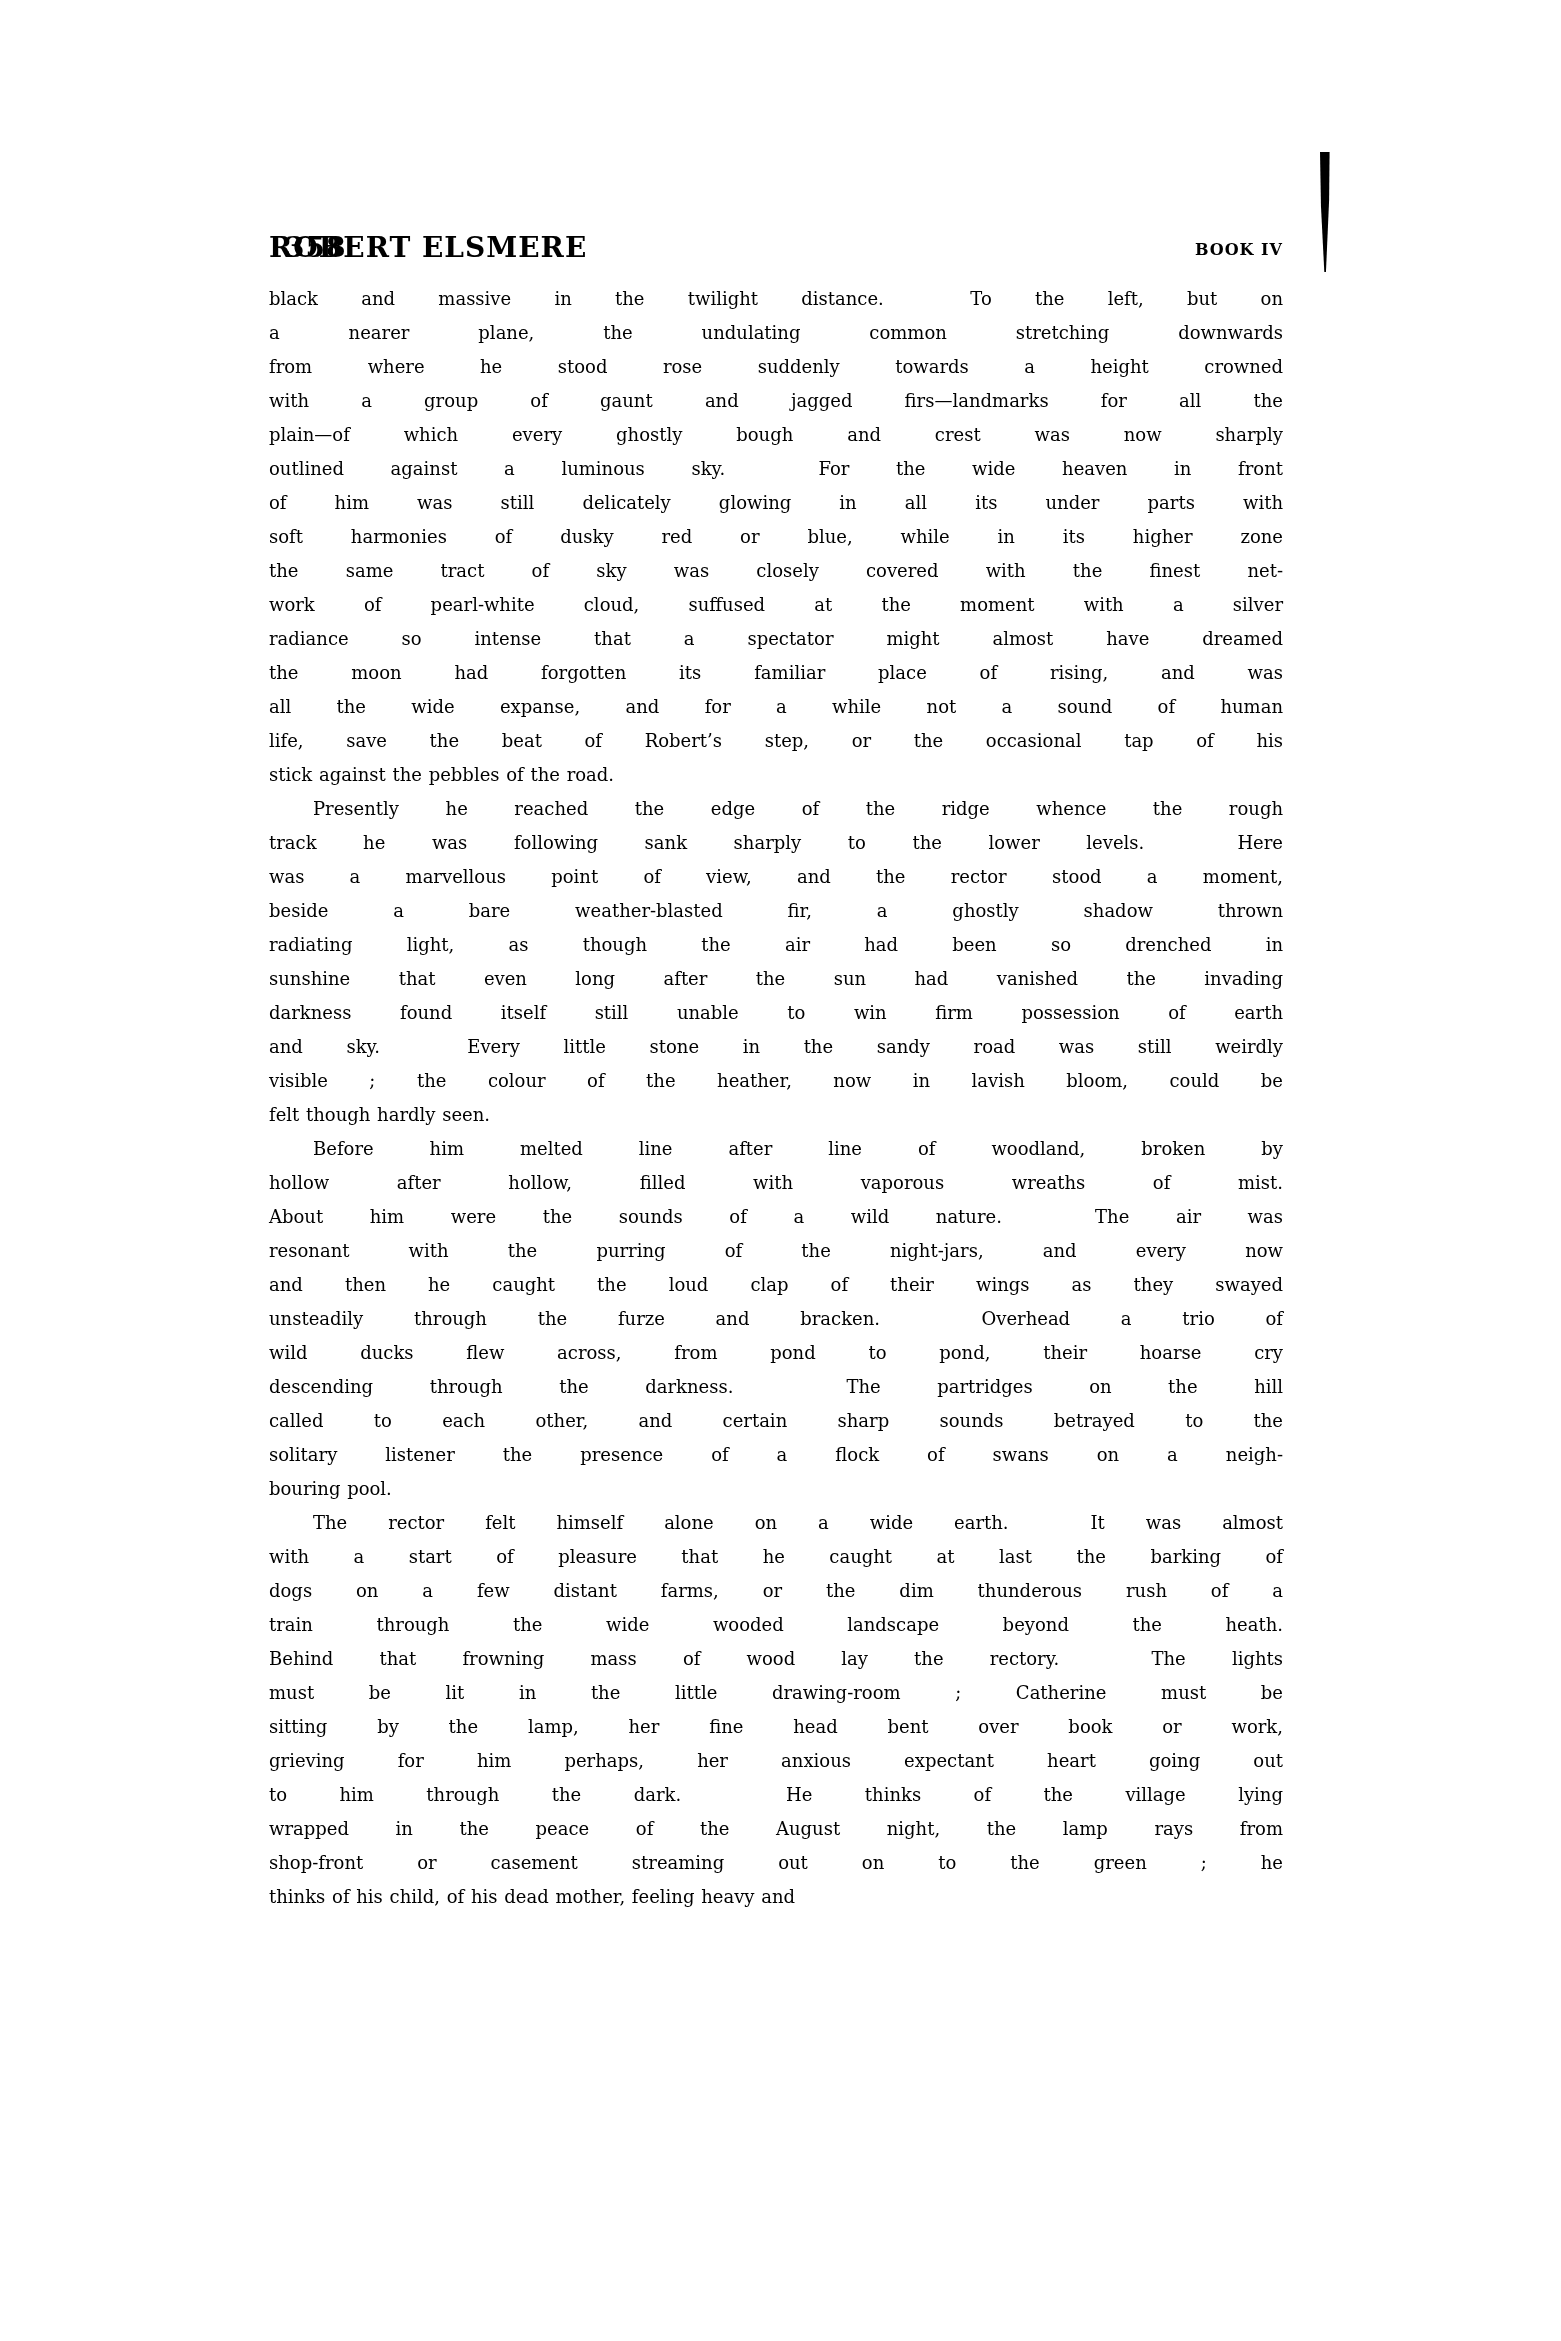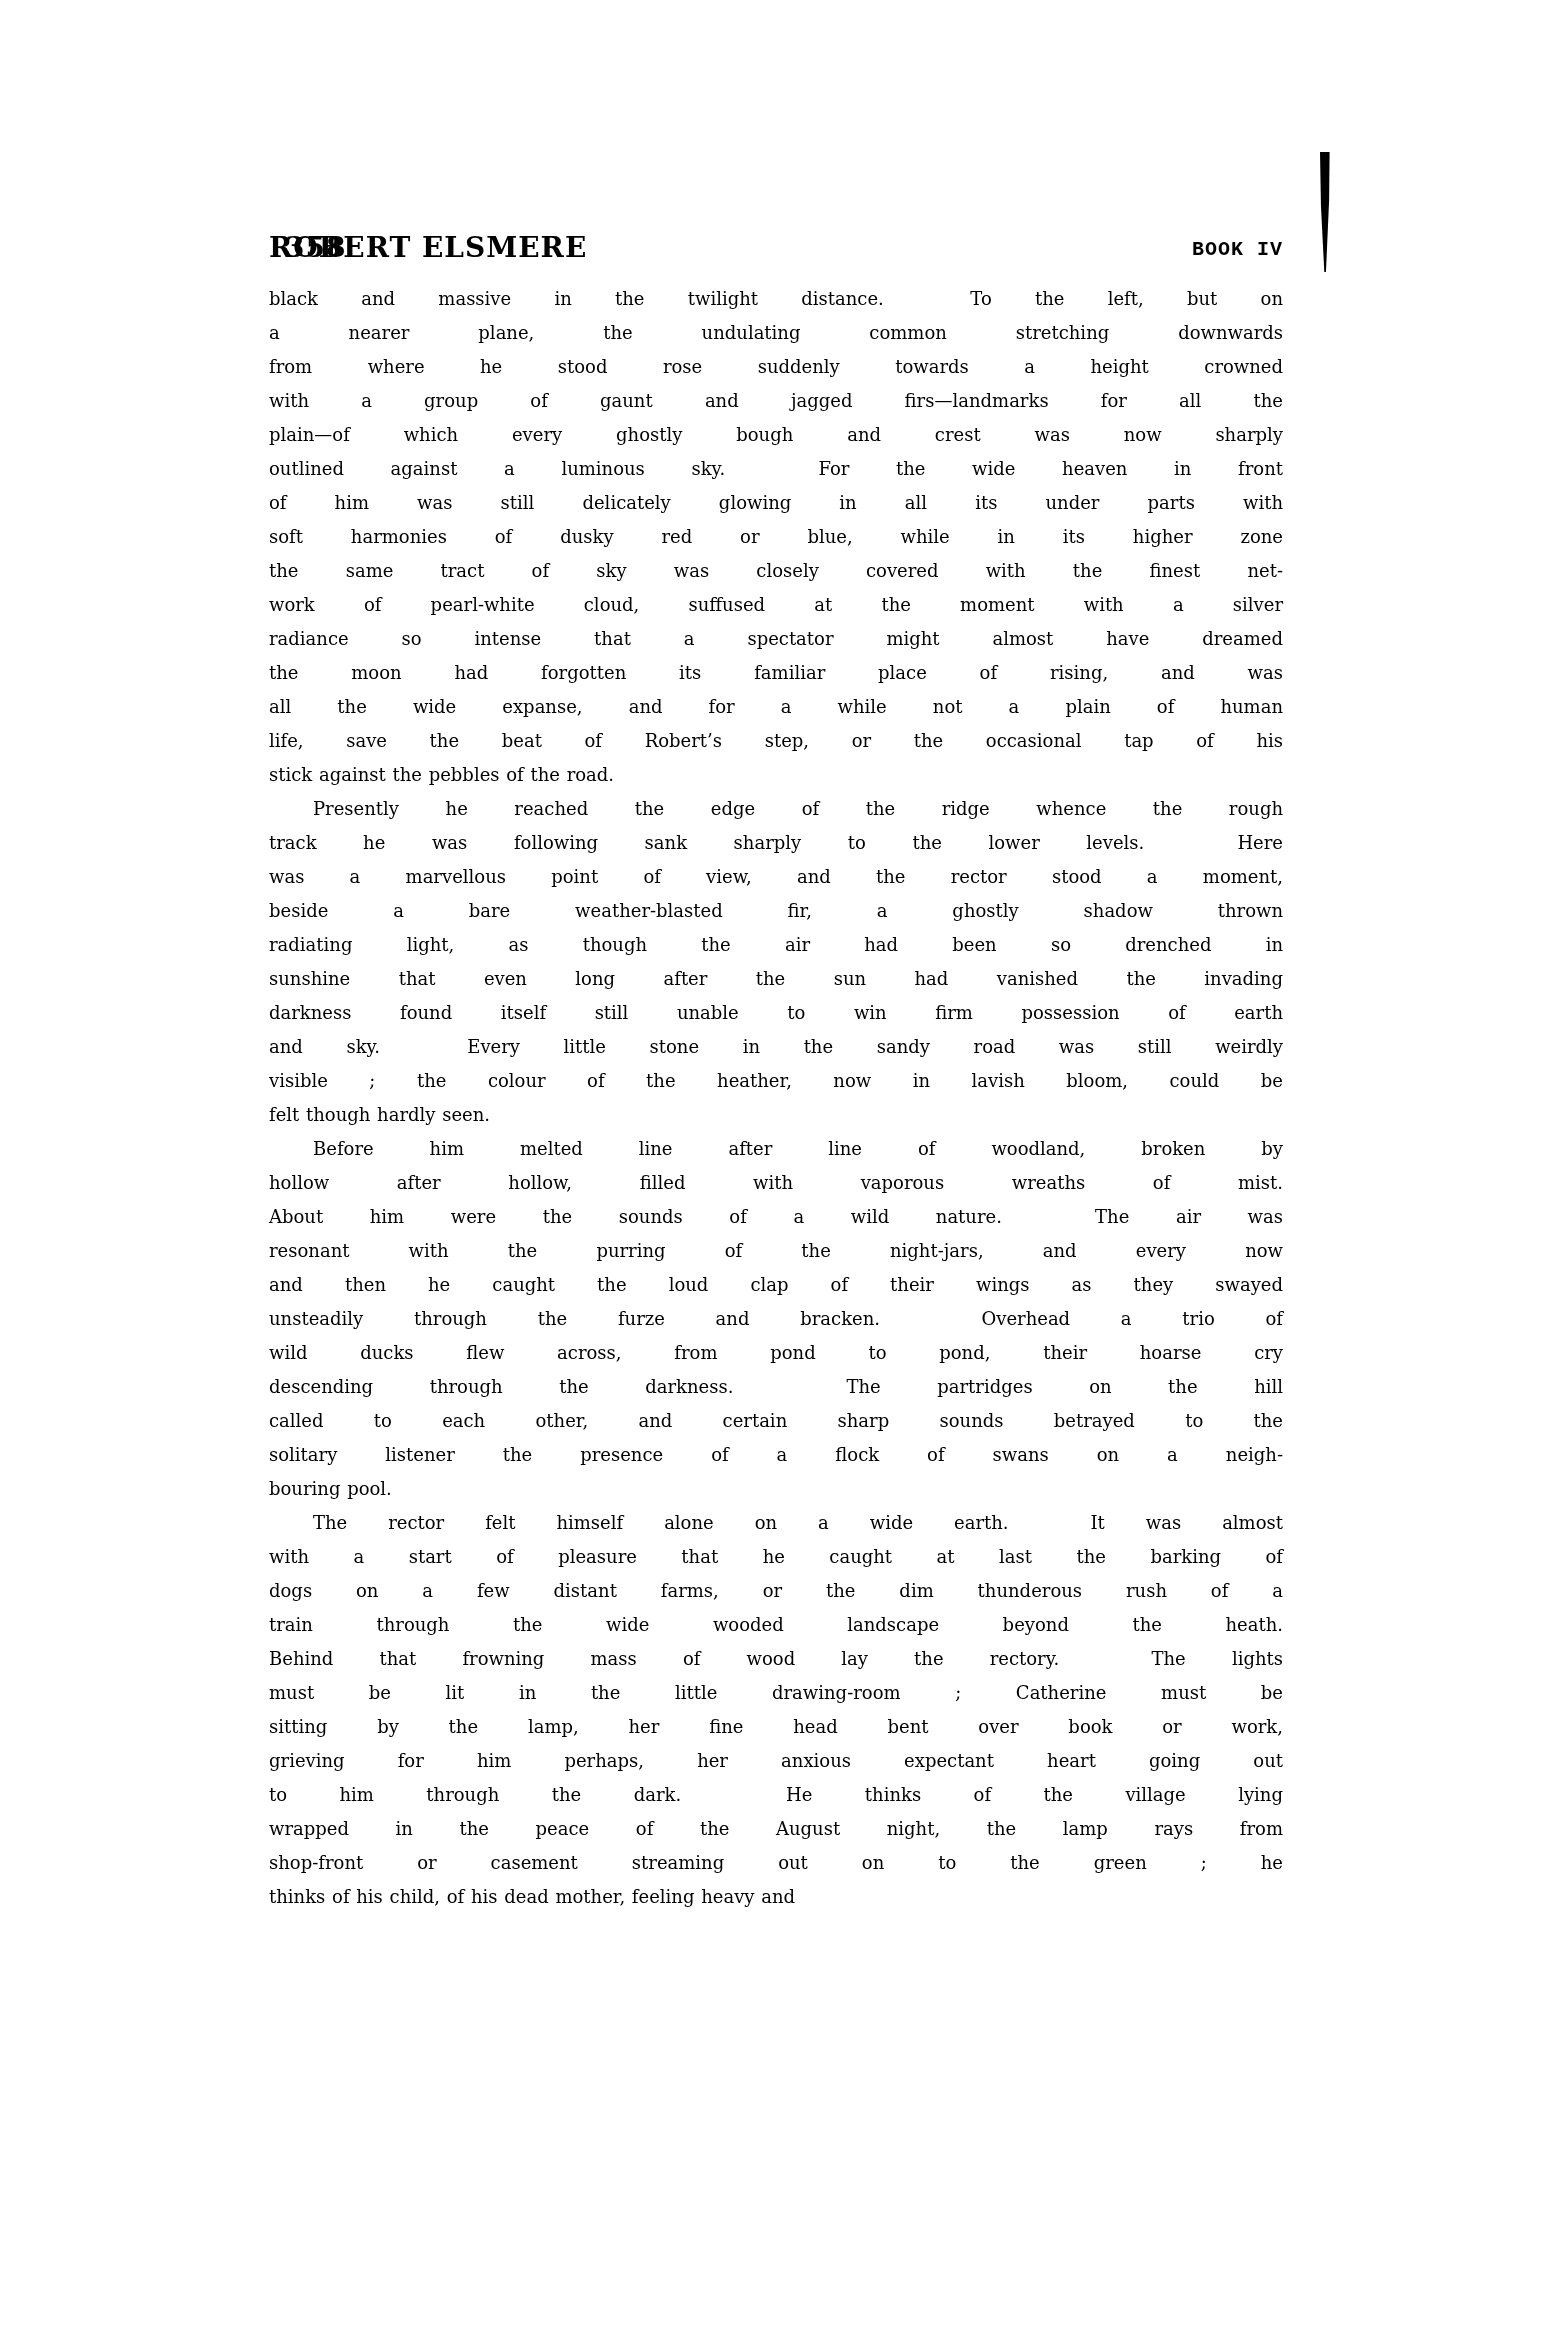--- a/index.html
+++ b/index.html
@@ -39,25 +39,24 @@
     top: 0;
     font-size: 28px;
     font-weight: bold;
     line-height: 29px;
     letter-spacing: 1px;
   }
   .section-label {
     position: absolute;
     right: 0;
     top: 6.2px;
-    font-size: 20px;
+    font-size: 16px;
     font-weight: bold;
     line-height: 22px;
     letter-spacing: 1px;
-    font-family: Liberation Mono, monospace;
   }
   .body-block {
     position: absolute;
     left: 269px;
     top: 282px;
     width: 1014px;
   }
   .line {
     height: 34px;
     line-height: 34px;
@@ -104,21 +103,21 @@
       <div class="line">from where he stood rose suddenly towards a height crowned</div>
       <div class="line">with a group of gaunt and jagged firs—landmarks for all the</div>
       <div class="line">plain—of which every ghostly bough and crest was now sharply</div>
       <div class="line">outlined against a luminous sky.  For the wide heaven in front</div>
       <div class="line">of him was still delicately glowing in all its under parts with</div>
       <div class="line">soft harmonies of dusky red or blue, while in its higher zone</div>
       <div class="line">the same tract of sky was closely covered with the finest net-</div>
       <div class="line">work of pearl-white cloud, suffused at the moment with a silver</div>
       <div class="line">radiance so intense that a spectator might almost have dreamed</div>
       <div class="line">the moon had forgotten its familiar place of rising, and was</div>
-      <div class="line">all the wide expanse, and for a while not a plain of human</div>
+      <div class="line">all the wide expanse, and for a while not a sound of human</div>
       <div class="line">life, save the beat of Robert’s step, or the occasional tap of his</div>
       <div class="line last">stick against the pebbles of the road.</div>
       <div class="line indent">Presently he reached the edge of the ridge whence the rough</div>
       <div class="line">track he was following sank sharply to the lower levels.  Here</div>
       <div class="line">was a marvellous point of view, and the rector stood a moment,</div>
       <div class="line">beside a bare weather-blasted fir, a ghostly shadow thrown</div>
       <div class="line">radiating light, as though the air had been so drenched in</div>
       <div class="line">sunshine that even long after the sun had vanished the invading</div>
       <div class="line">darkness found itself still unable to win firm possession of earth</div>
       <div class="line">and sky.  Every little stone in the sandy road was still weirdly</div>

